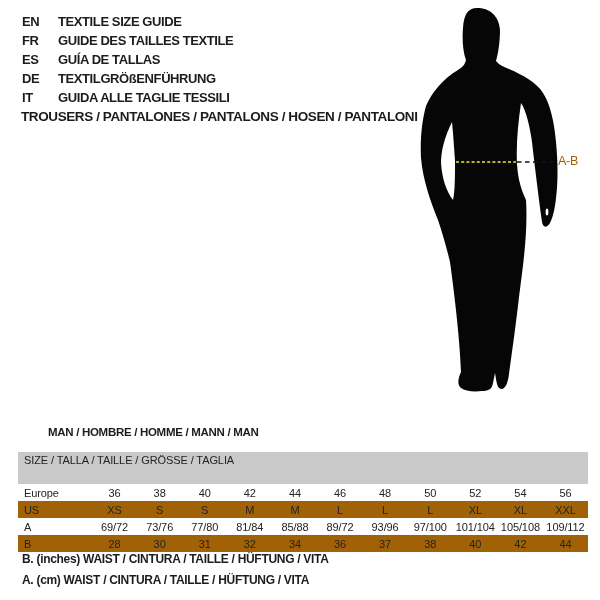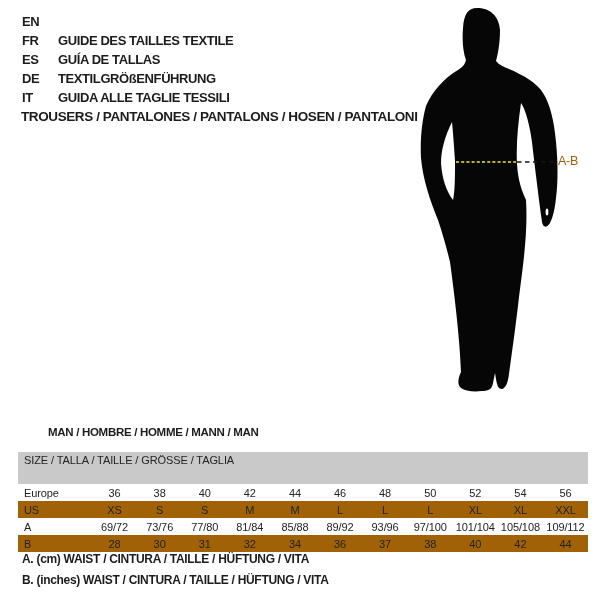--- a/index.html
+++ b/index.html
@@ -39,20 +39,21 @@
   .note-line { font-size:12px; font-weight:bold; letter-spacing:-0.3px; line-height:21px; }
 </style>
 </head>
 <body>
 
 <div class="canvas">
 
   <div class="lang-block">
     <div class="lang-row">
       <span class="lang-code">EN</span>
+      <span class="lang-label">TEXTILE SIZE GUIDE</span>
     </div>
     <div class="lang-row">
       <span class="lang-code">FR</span>
       <span class="lang-label">GUIDE DES TAILLES TEXTILE</span>
     </div>
     <div class="lang-row">
       <span class="lang-code">ES</span>
       <span class="lang-label">GUÍA DE TALLAS</span>
     </div>
     <div class="lang-row">
@@ -145,21 +146,21 @@
         <div class="cell">XL</div>
         <div class="cell">XXL</div>
       </div>
     <div class="table-row">
       <div class="row-label">A</div>
     <div class="cell">69/72</div>
         <div class="cell">73/76</div>
         <div class="cell">77/80</div>
         <div class="cell">81/84</div>
         <div class="cell">85/88</div>
-        <div class="cell">89/92</div>
+        <div class="cell">89/72</div>
         <div class="cell">93/96</div>
         <div class="cell">97/100</div>
         <div class="cell">101/104</div>
         <div class="cell">105/108</div>
         <div class="cell">109/112</div>
       </div>
     <div class="table-row stripe">
       <div class="row-label">B</div>
     <div class="cell">28</div>
         <div class="cell">30</div>
@@ -169,17 +170,17 @@
         <div class="cell">36</div>
         <div class="cell">37</div>
         <div class="cell">38</div>
         <div class="cell">40</div>
         <div class="cell">42</div>
         <div class="cell">44</div>
       </div>
   </div>
 
   <div class="notes">
+    <div class="note-line">B. (inches) WAIST / CINTURA / TAILLE / HÜFTUNG / VITA</div>
     <div class="note-line">A. (cm) WAIST / CINTURA / TAILLE / HÜFTUNG / VITA</div>
-    <div class="note-line">B. (inches) WAIST / CINTURA / TAILLE / HÜFTUNG / VITA</div>
   </div>
 
 </div>
 
 </body></html>

